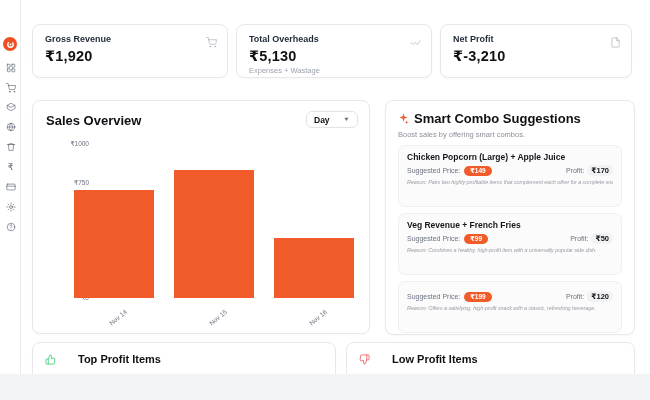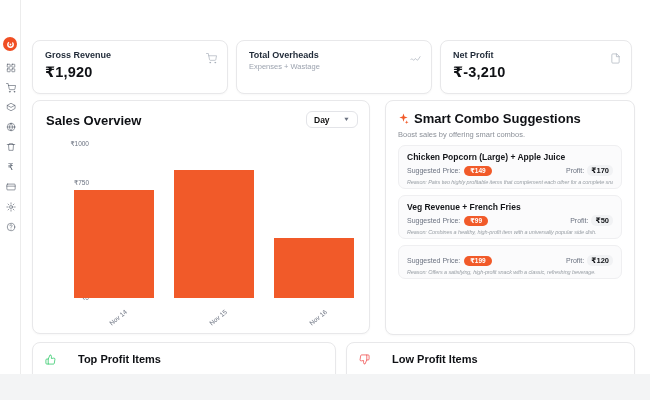--- a/index.html
+++ b/index.html
@@ -8,21 +8,21 @@
   .app { position:absolute; left:0; top:0; width:650px; height:374px; background:#ffffff; overflow:hidden; }
 
   
   .sidebar { position:absolute; left:0; top:0; width:21px; height:374px; background:#fff; border-right:1px solid #ececec; }
   .logo { position:absolute; left:3px; top:37px; width:14px; height:14px; border-radius:50%; background:#F04E23; display:flex; align-items:center; justify-content:center; }
   .nav-ic { position:absolute; left:4px; width:13px; height:13px; display:flex; align-items:center; justify-content:center; color:#4b5563; font-size:9px; }
   .nav-ic svg { width:10px; height:10px; stroke:#4b5563; fill:none; stroke-width:1.4; stroke-linecap:round; stroke-linejoin:round; }
 
   
   .card { position:absolute; background:#fff; border:1px solid #e8e8ea; border-radius:8px; box-shadow:0 1px 2px rgba(0,0,0,.03); }
-  .stat { top:40px; height:54px; padding:9px 12px; }
+  .stat { top:24px; height:54px; padding:9px 12px; }
   .stat .lbl { font-size:9px; font-weight:700; color:#1f2937; }
   .stat .val { font-size:14.5px; font-weight:700; color:#0f1115; margin-top:4px; letter-spacing:.2px; }
   .stat .sub { font-size:7.5px; color:#9ca3af; margin-top:2px; }
   .stat .cic { position:absolute; right:10px; top:9px; width:11px; height:11px; }
   .stat .cic svg { width:11px; height:11px; stroke:#9ca3af; fill:none; stroke-width:1.3; stroke-linecap:round; stroke-linejoin:round; }
 
   
   .sales { left:32px; top:100px; width:338px; height:234px; }
   .panel-title { font-size:13px; font-weight:700; color:#0f1115; }
   .sales .panel-title { position:absolute; left:13px; top:12px; }
@@ -35,21 +35,21 @@
   .plot { position:absolute; left:41px; top:43px; width:290px; height:154px; }
   .bar { position:absolute; bottom:0; width:80px; background:#F15A29; }
   .x-axis { position:absolute; left:41px; top:201px; width:290px; height:26px; }
   .xtick { position:absolute; font-size:6.5px; color:#6b7280; transform:rotate(-40deg); transform-origin:right top; white-space:nowrap; }
 
   
   .combo { left:385px; top:100px; width:250px; height:235px; padding:10px 12px; }
   .combo-head { display:flex; align-items:center; gap:5px; }
   .combo-head svg { width:11px; height:11px; fill:#F15A29; }
   .combo-sub { font-size:7.5px; color:#8b9098; margin-top:4px; }
-  .combo-item { background:#fbfbfc; border:1px solid #efeff1; border-radius:7px; padding:6px 8px 3px; margin-top:6px; cursor:pointer; }
+  .combo-item { background:#fbfbfc; border:1px solid #efeff1; border-radius:7px; padding:6px 8px 21px; margin-top:6px; cursor:pointer; }
   .ci-name { font-size:8.5px; font-weight:700; color:#14161a; white-space:nowrap; overflow:hidden; }
   .ci-row { display:flex; align-items:center; margin-top:3px; }
   .ci-plabel { font-size:7px; color:#6b7280; }
   .badge { background:#F15A29; color:#fff; font-size:6.5px; font-weight:700; border-radius:8px; padding:1px 6px; margin-left:4px; }
   .ci-right { margin-left:auto; display:flex; align-items:center; gap:3px; }
   .ci-profit-l { font-size:7px; color:#6b7280; }
   .ci-profit-v { font-size:7.5px; font-weight:700; color:#14161a; background:#f1f2f4; border-radius:5px; padding:1px 4px; }
   .ci-reason { font-size:5.5px; letter-spacing:-0.1px; font-style:italic; color:#9aa0a6; margin-top:3px; white-space:nowrap; overflow:hidden; }
 
   
@@ -130,20 +130,21 @@
     <div class="lbl">Gross Revenue</div>
     <div class="val">₹1,920</div>
     <div class="cic"><svg viewBox="0 0 24 24">
           <circle cx="9" cy="21" r="1"></circle>
           <circle cx="20" cy="21" r="1"></circle>
           <path d="M1 1h4l2.7 13.4a2 2 0 0 0 2 1.6h9.7a2 2 0 0 0 2-1.6L23 6H6"></path>
         </svg></div>
   </div>
   <div class="card stat" style="left:236px; width:196px;">
     <div class="lbl">Total Overheads</div>
+    <div class="val">₹5,130</div>
     <div class="sub">Expenses + Wastage</div>
     <div class="cic"><svg viewBox="0 0 24 24">
           <path d="M2 14c3-6 5 6 8 0s5 6 8 0l4-6"></path>
         </svg></div>
   </div>
   <div class="card stat" style="left:440px; width:192px;">
     <div class="lbl">Net Profit</div>
     <div class="val">₹-3,210</div>
     <div class="cic"><svg viewBox="0 0 24 24">
           <path d="M14 2H6a2 2 0 0 0-2 2v16a2 2 0 0 0 2 2h12a2 2 0 0 0 2-2V8z"></path>

